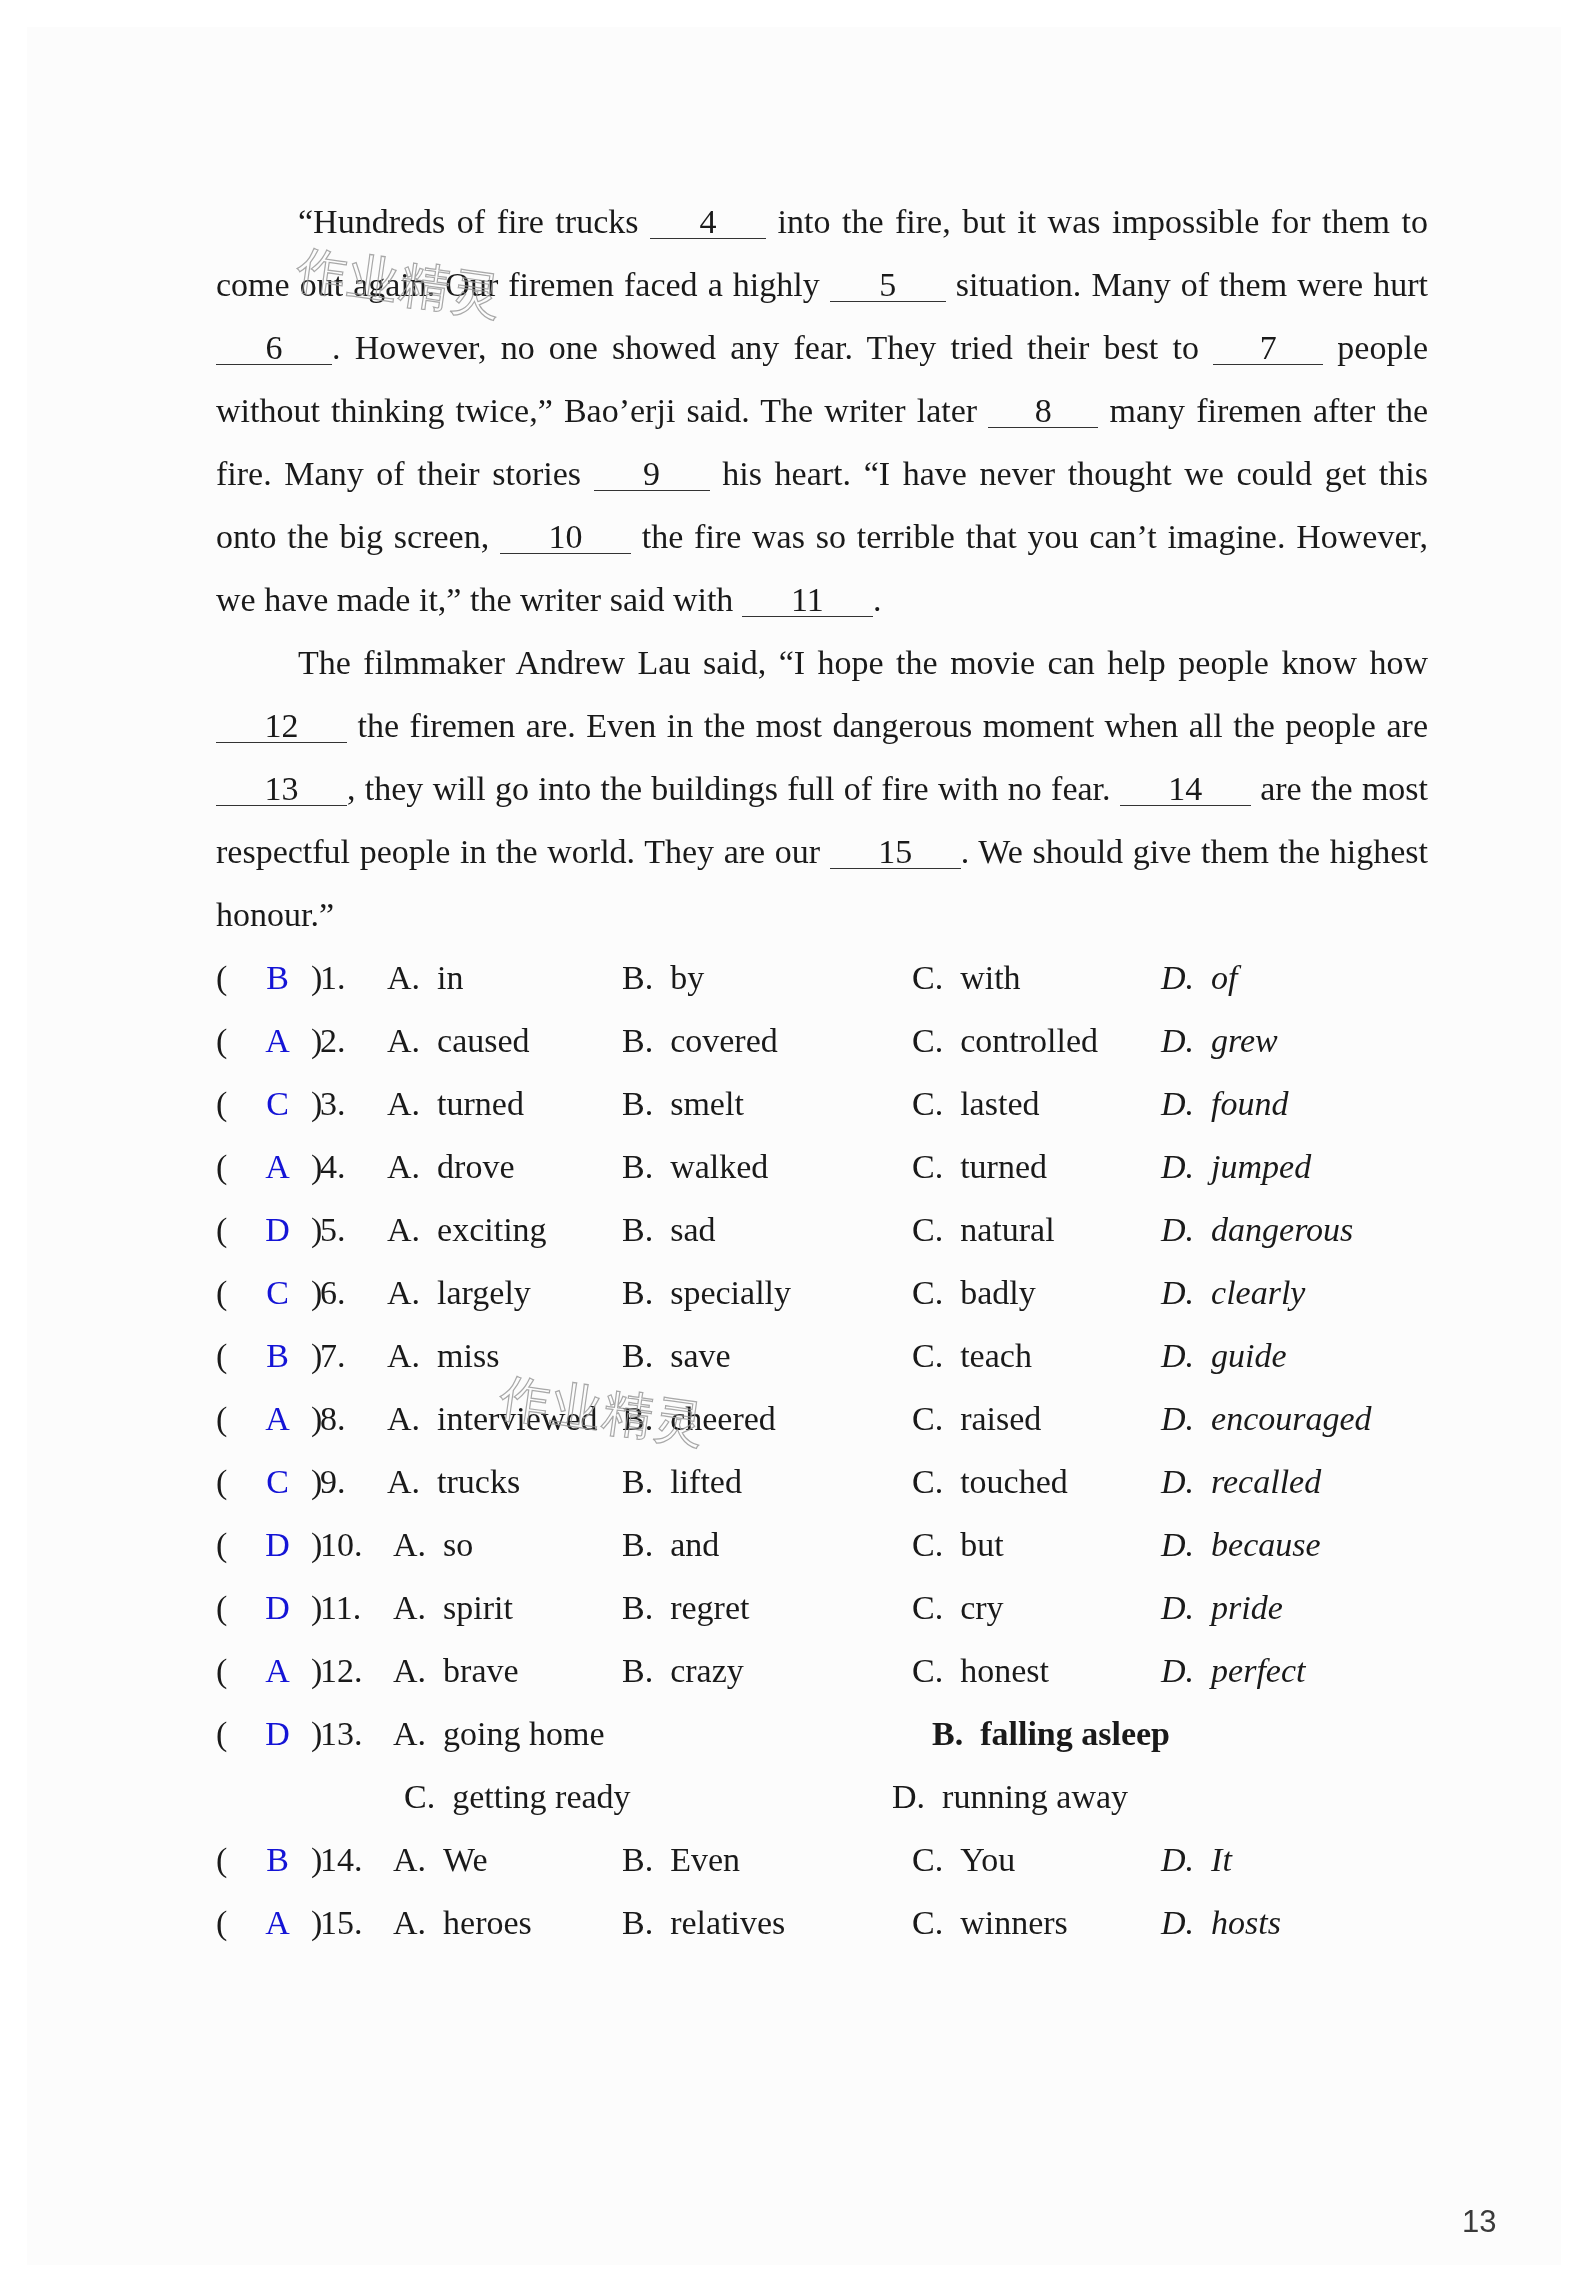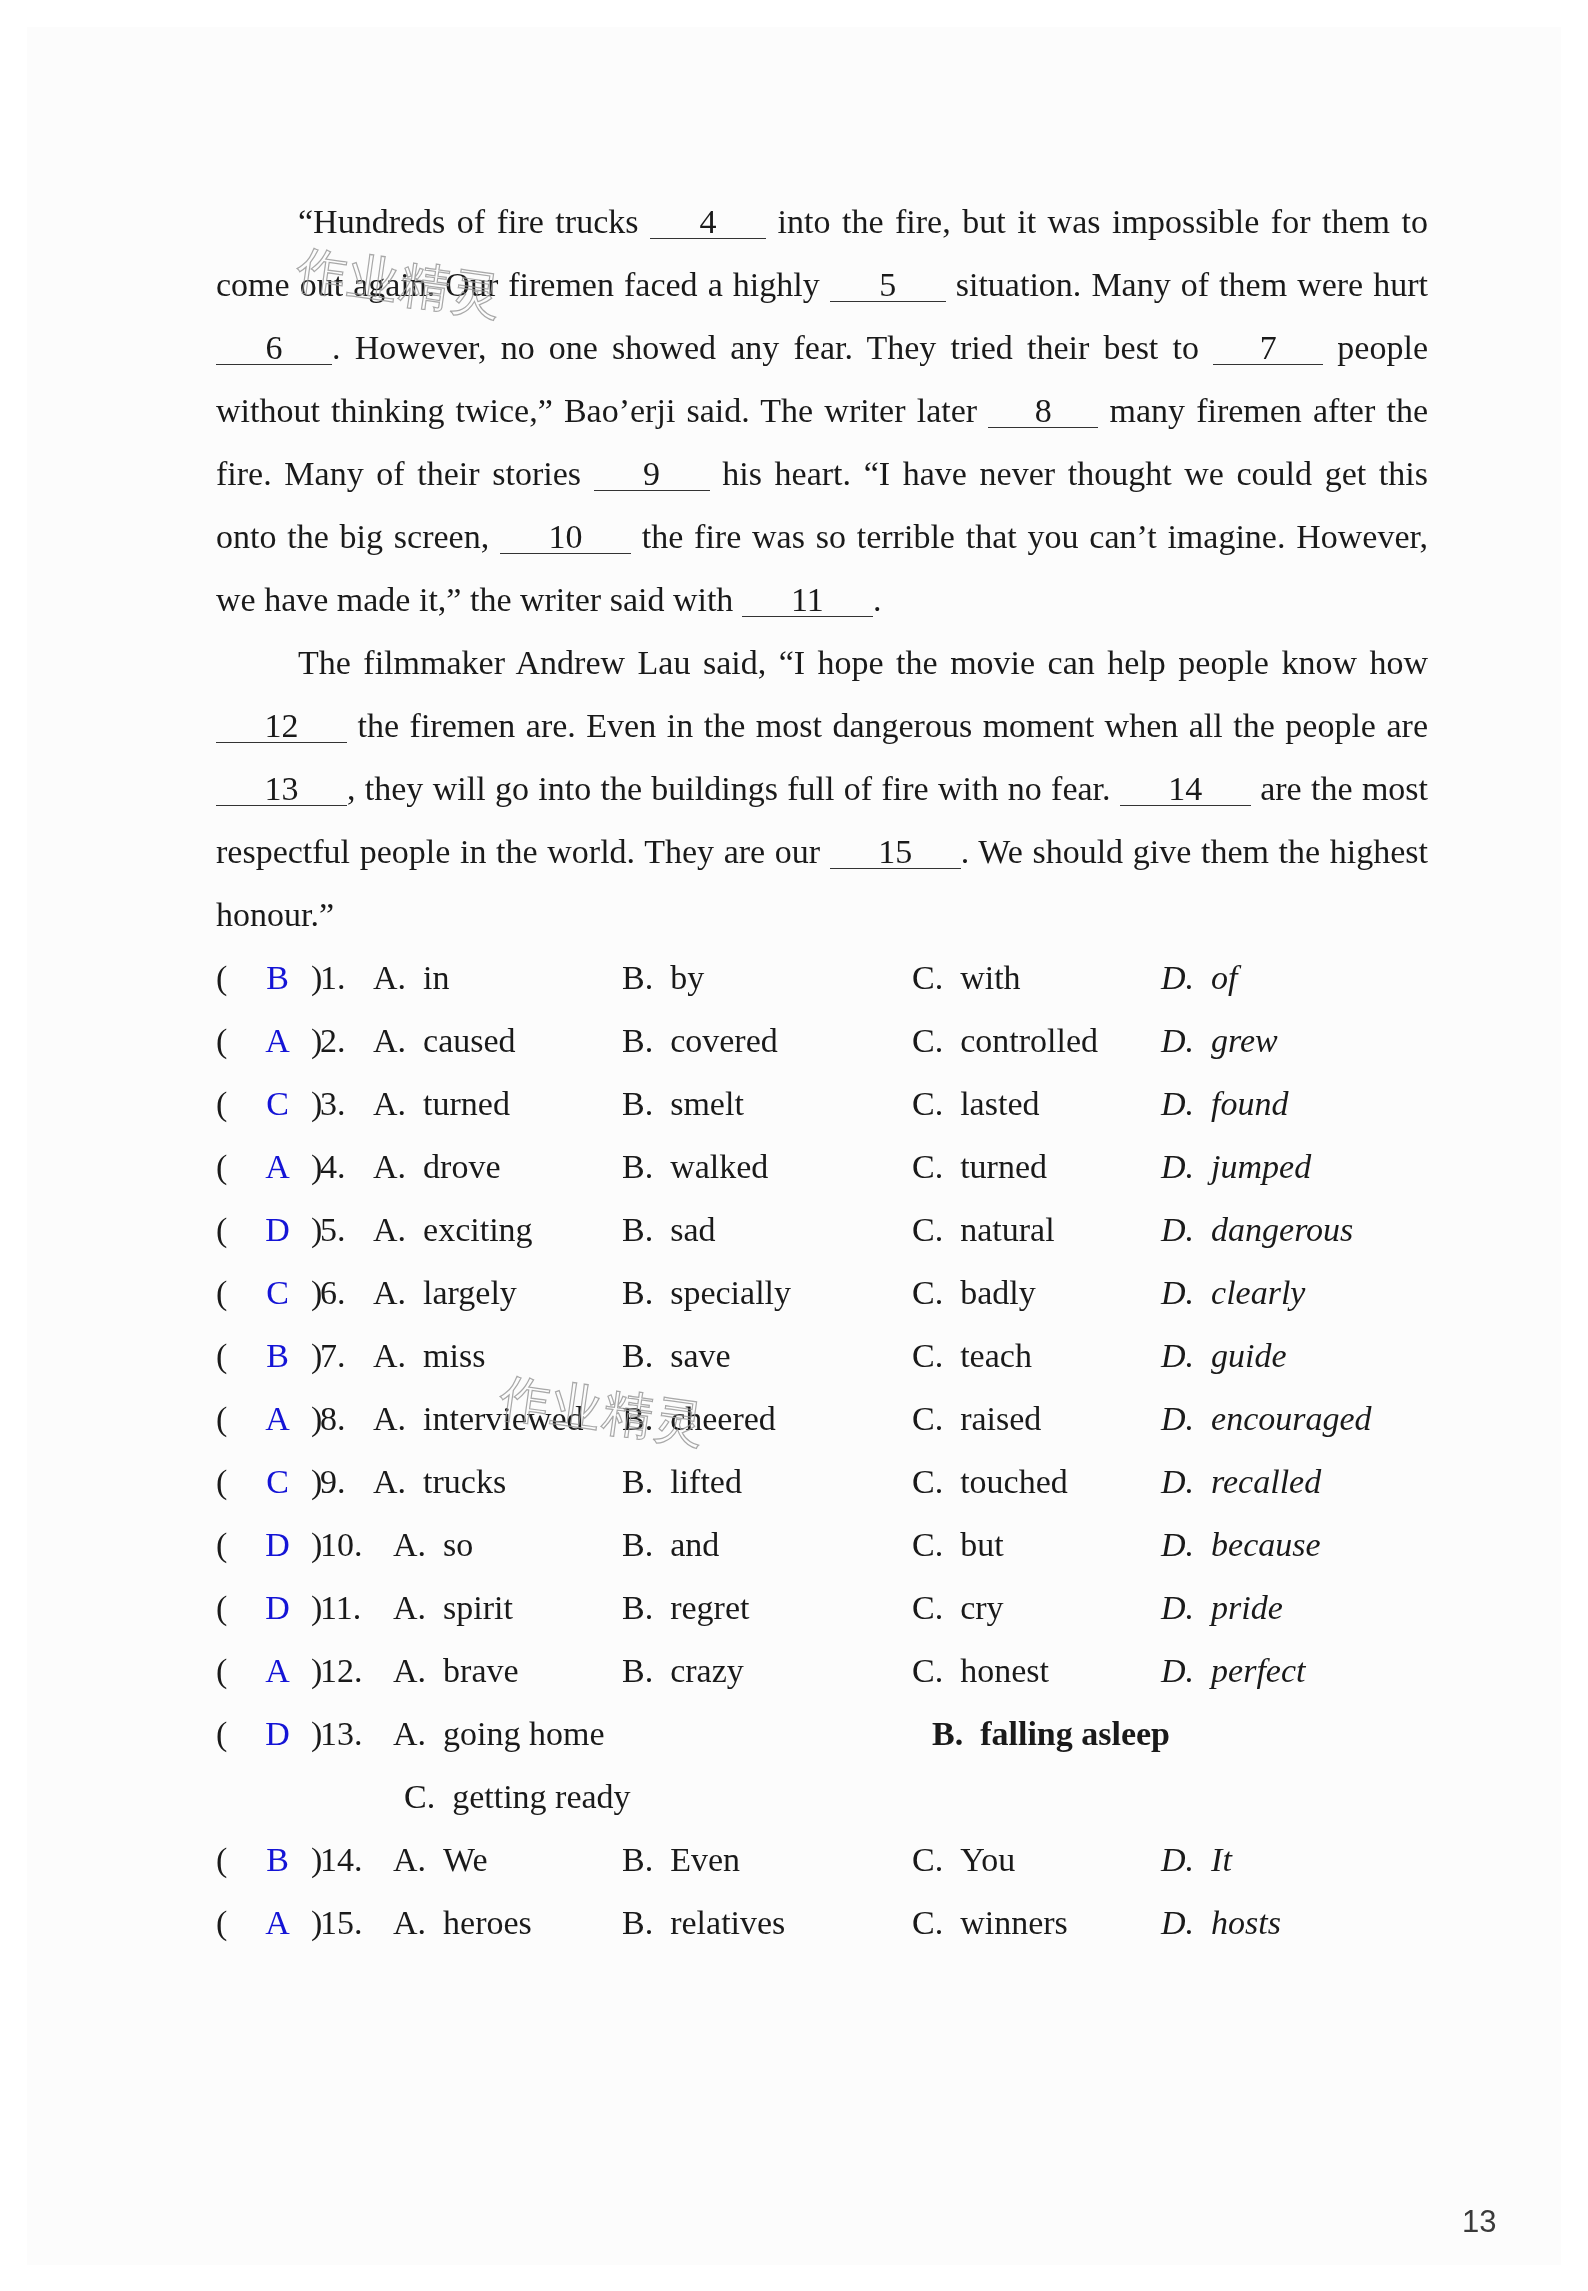--- a/index.html
+++ b/index.html
@@ -22,21 +22,21 @@
     .w110 { min-width: 110px; }
     .w124 { min-width: 116px; }
     .w140 { min-width: 131px; }
     .options { margin-top: 0; }
     .opt-row { position: relative; height: 63px; white-space: nowrap; }
     .opt-row span { position: absolute; top: 0; }
     .paren-l { left: 0px; }
     .ans { left: 43px; width: 37px; text-align: center; color: #1414d6; }
     .paren-r { left: 95px; }
     .qnum { left: 104px; }
-    .optA { left: 157px; }
+    .optA { left: 171px; }
     .optA2 { left: 177px; }
     .optB { left: 406px; }
     .optC { left: 696px; }
     .optD { left: 945px; font-style: italic; }
     .optB13 { left: 716px; font-weight: bold; }
     .optC13 { left: 188px; }
     .optD13 { left: 676px; }
     .page-number {
       position: absolute; left: 1462px; top: 2204px;
       font-family: "Liberation Sans", "DejaVu Sans", sans-serif;
@@ -189,20 +189,21 @@
     <div class="opt-row">
       <span class="paren-l">(</span>
       <span class="ans" style="color: rgb(20, 20, 214);">D</span>
       <span class="paren-r">)</span>
       <span class="qnum">13.</span>
       <span class="optA2">A. going home</span>
       <span class="optB13">B. falling asleep</span>
     </div>
     <div class="opt-row">
       <span class="optC13">C. getting ready</span>
+      <span class="optD13">D. running away</span>
     </div>
 
     <div class="opt-row">
       <span class="paren-l">(</span>
       <span class="ans" style="color: rgb(20, 20, 214);">B</span>
       <span class="paren-r">)</span>
       <span class="qnum">14.</span>
       <span class="optA2">A. We</span>
       <span class="optB">B. Even</span>
       <span class="optC">C. You</span>

